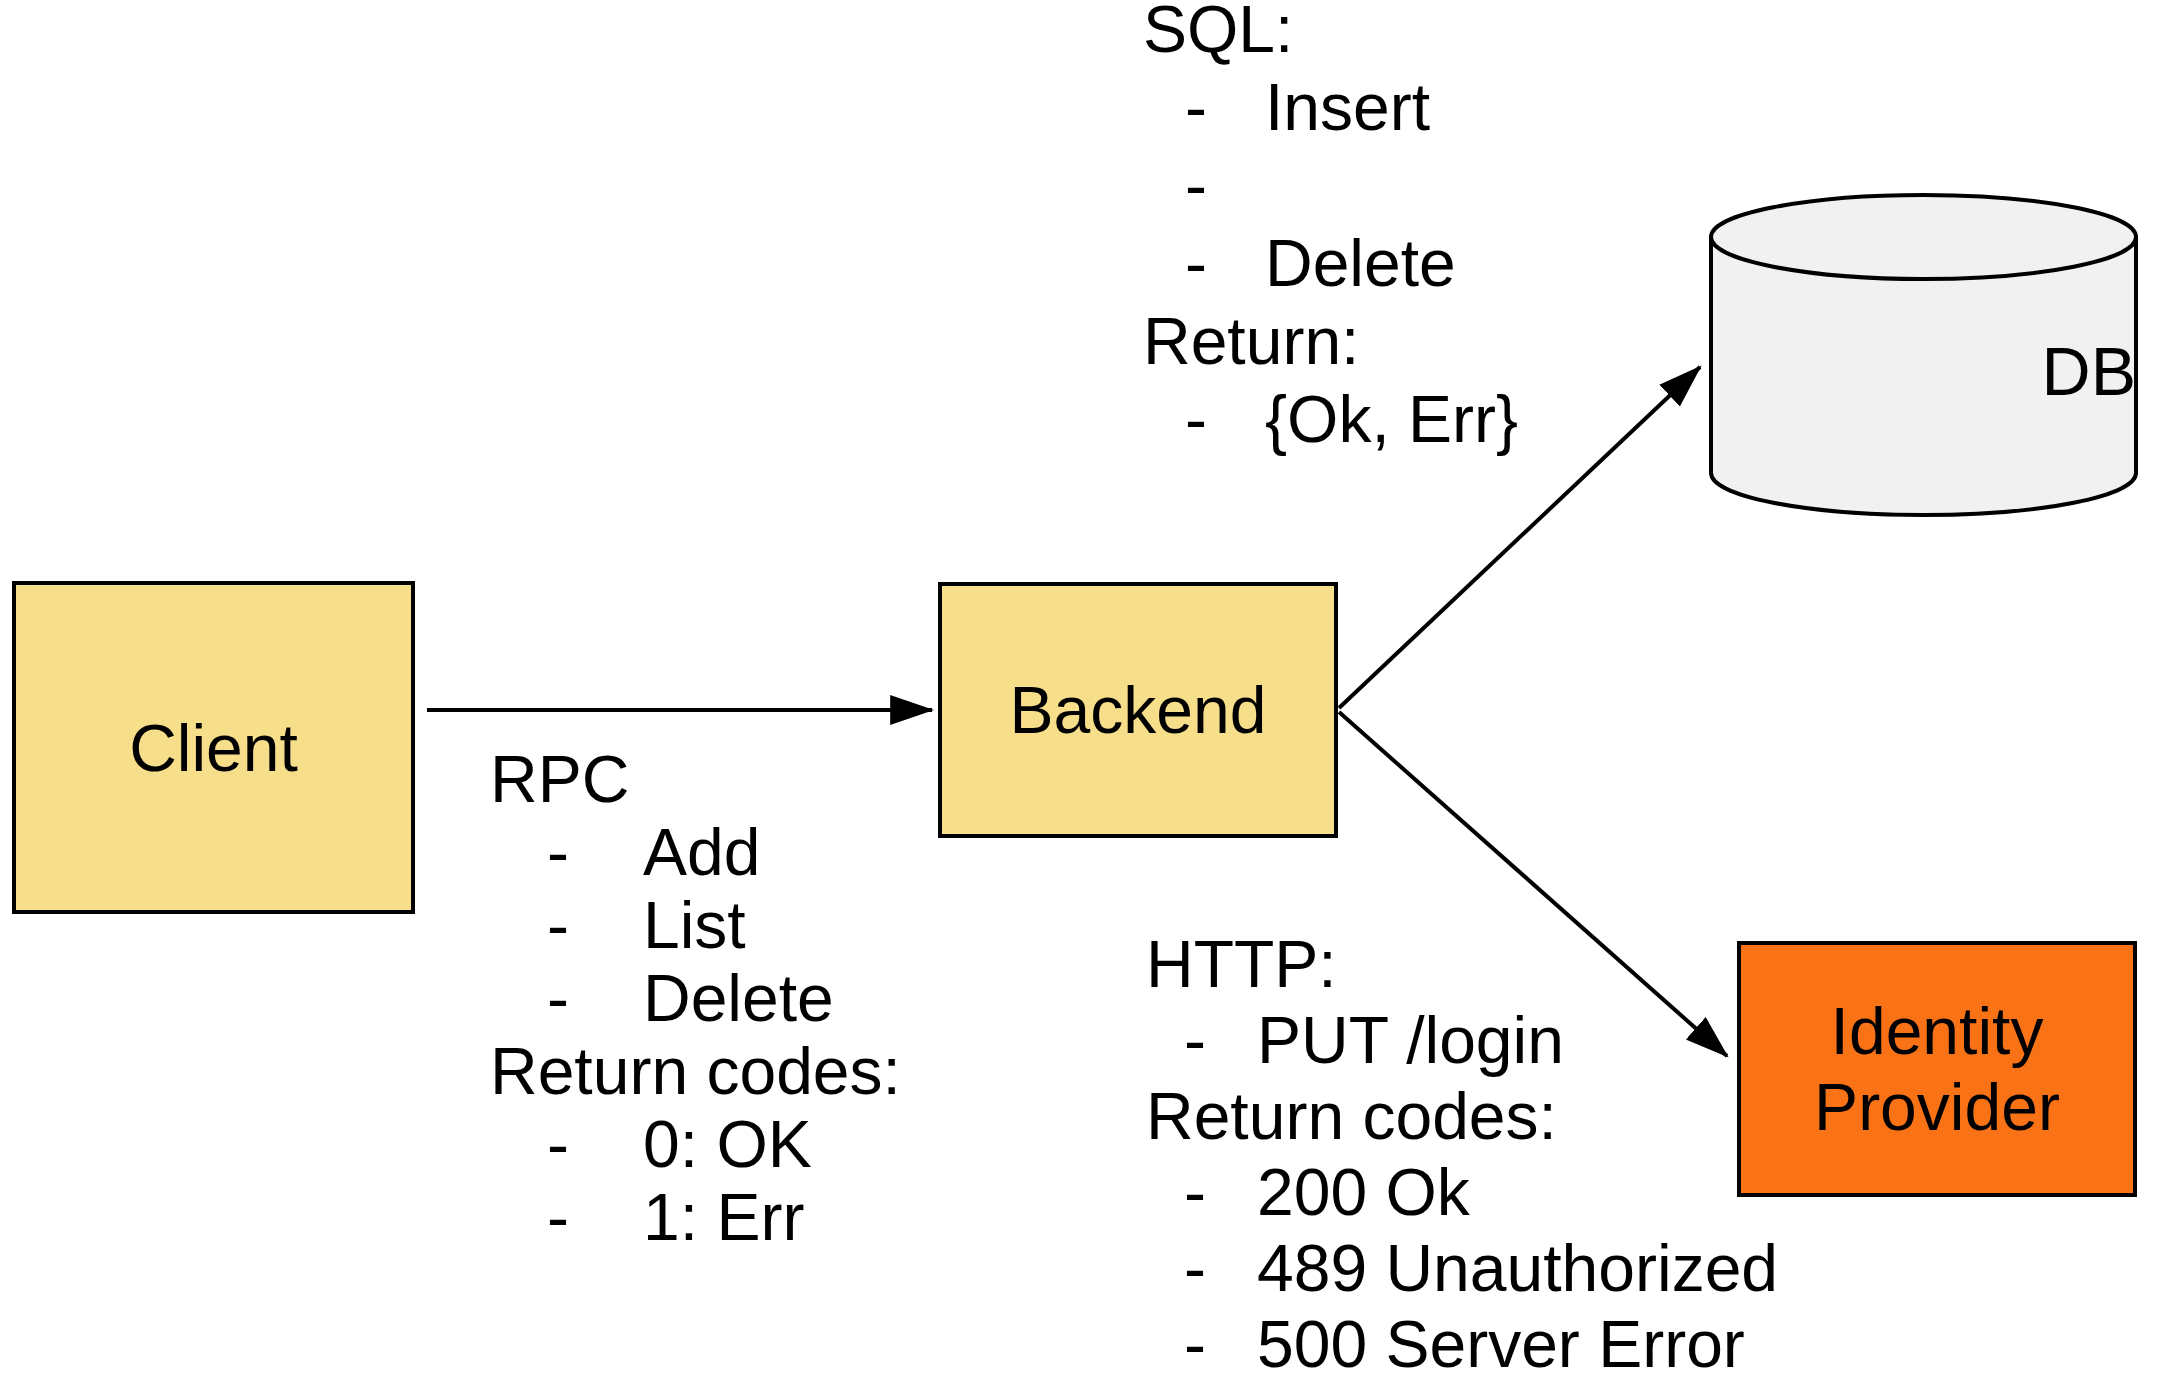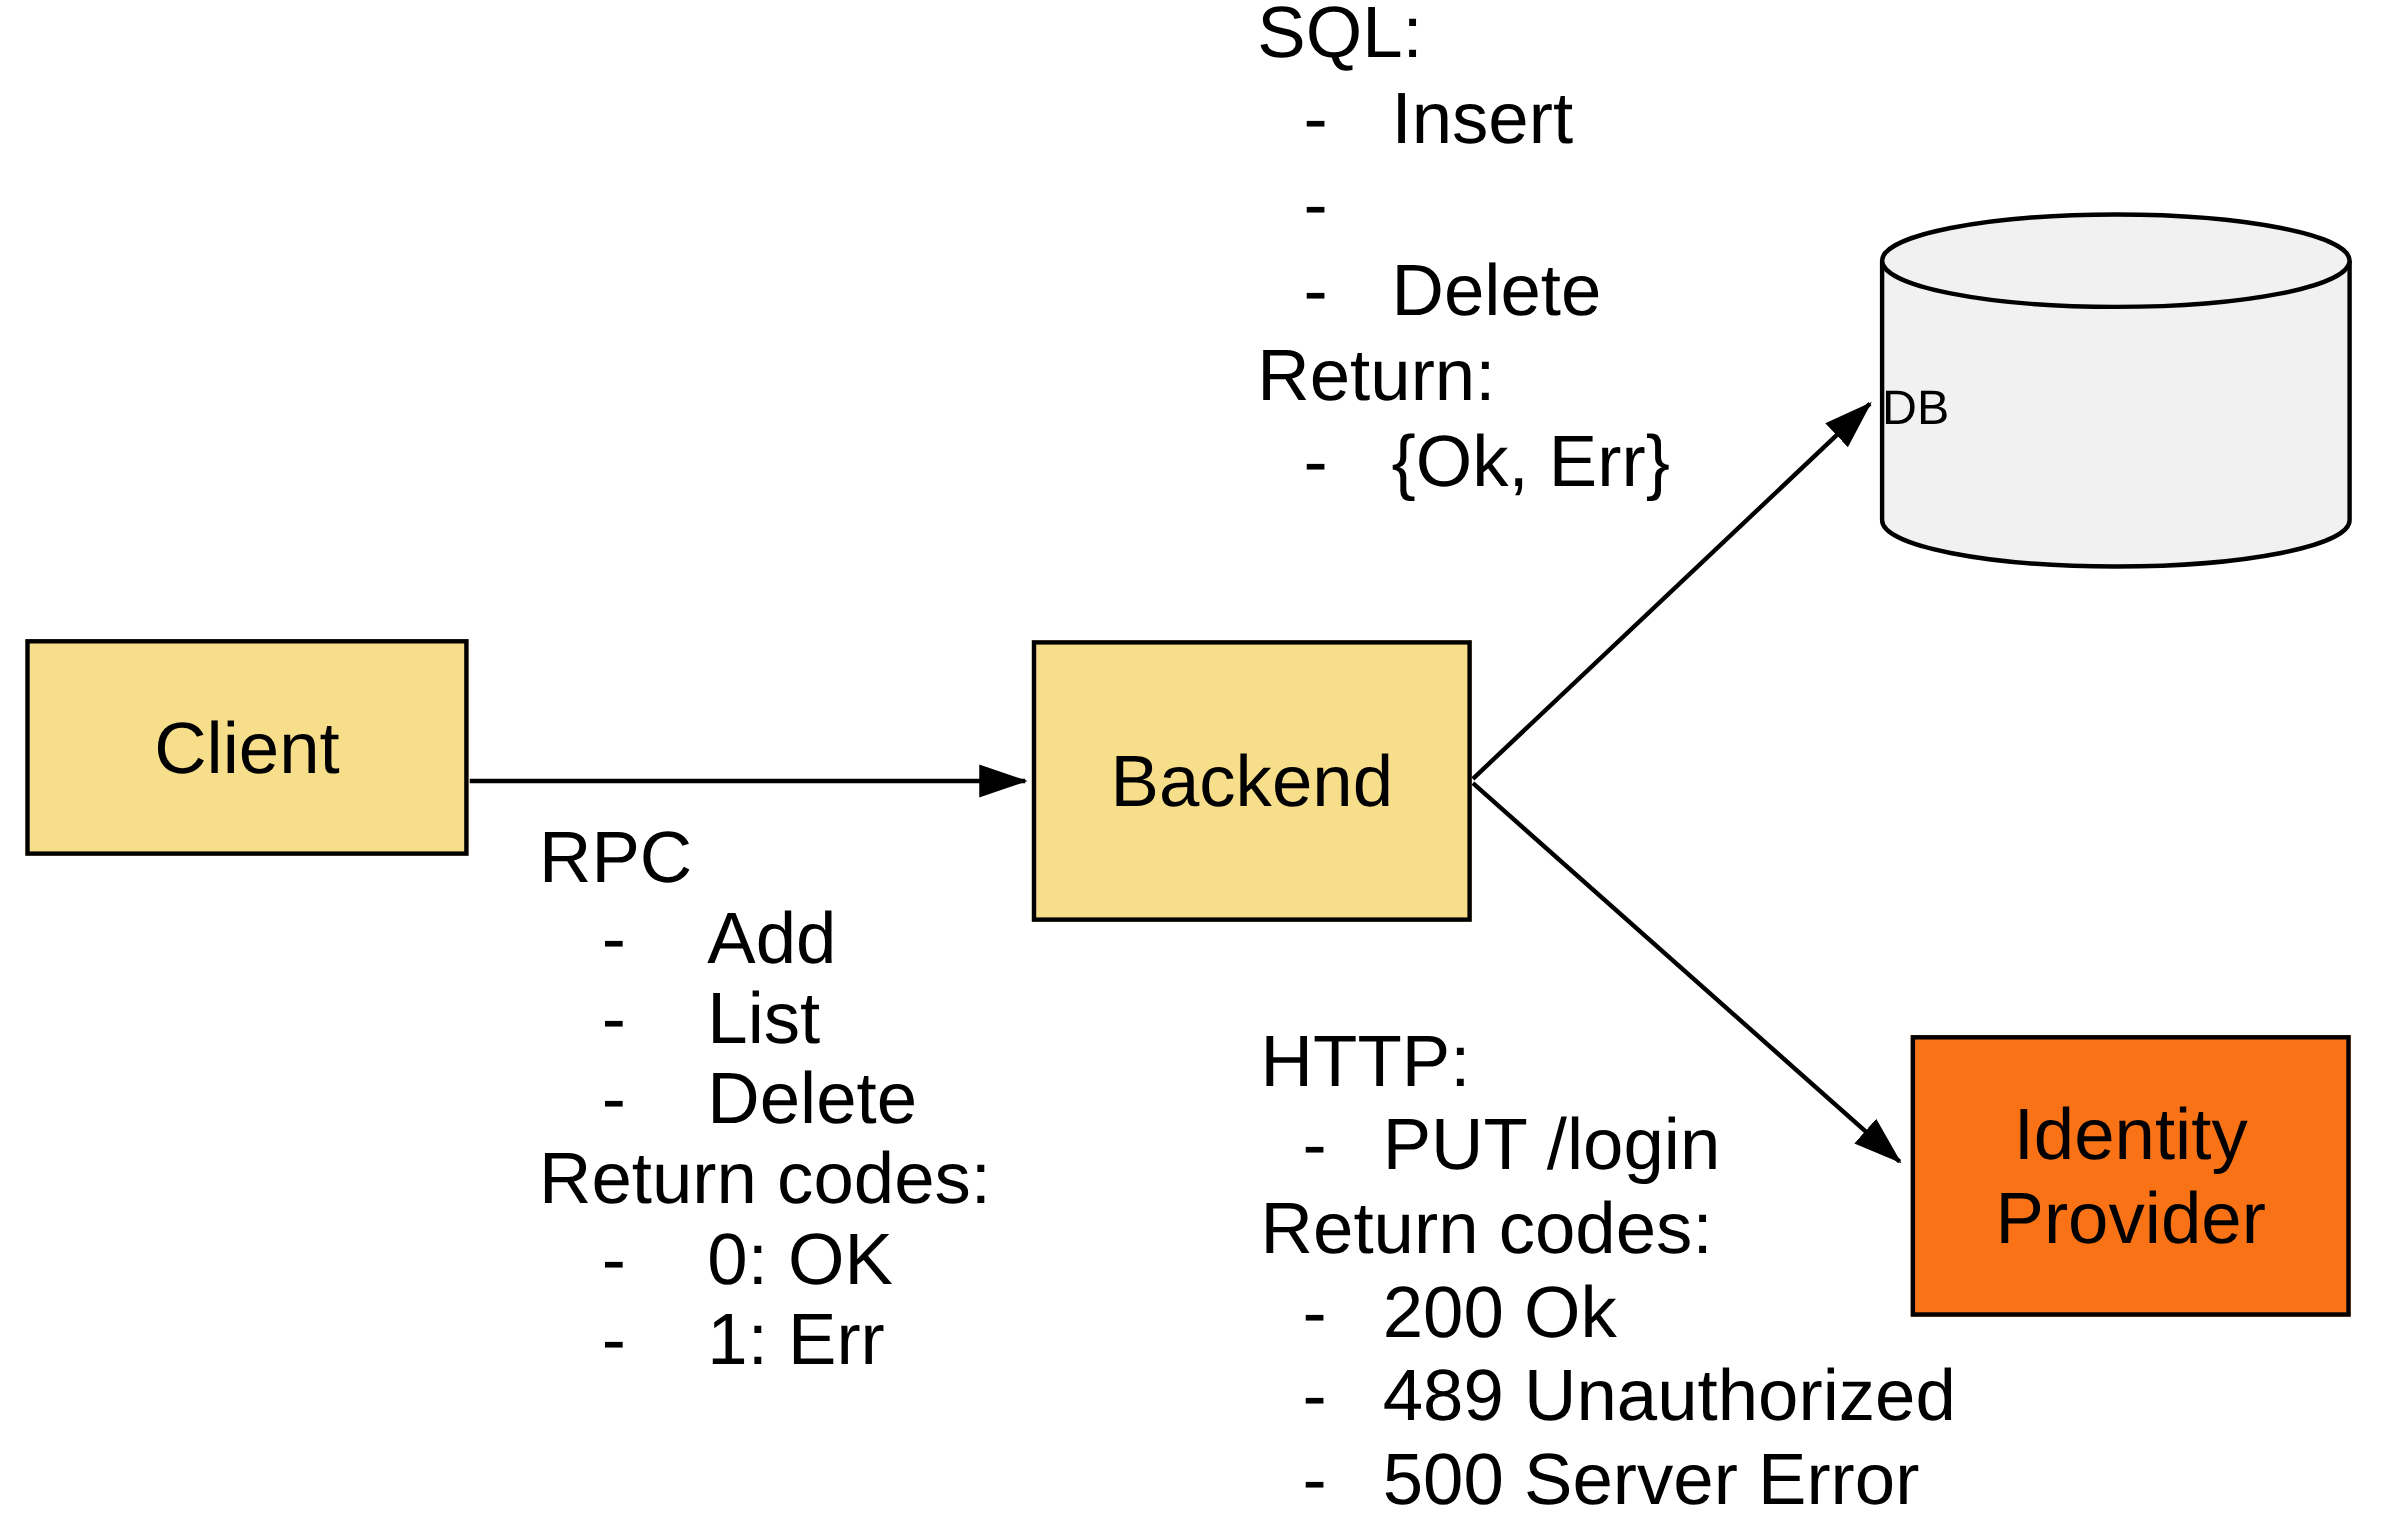--- a/index.html
+++ b/index.html
@@ -33,29 +33,29 @@
     border: 4px solid #000000;
     display: flex;
     align-items: center;
     justify-content: center;
     font-size: 66px;
     line-height: 76px;
     text-align: center;
   }
   .yellow { background: #f7de8a; }
   .gray   { background: #f97316; text-align: center; }
-  #client  { left: 23px;   top: 581px; width: 403px; height: 197px; text-align: center; }
+  #client  { left: 12px;   top: 581px; width: 403px; height: 333px; text-align: center; }
   #backend { left: 938px;  top: 582px; width: 400px; height: 256px; }
   #idp     { left: 1737px; top: 941px; width: 400px; height: 256px; }
   .idp-label { display: block; width: 100%; }
   .db-label {
     position: absolute;
     left: 1711px; top: 333px; width: 425px;
-    font-size: 44px; line-height: 76px;
-    text-align: left;
+    font-size: 68px; line-height: 76px;
+    text-align: right;
   }
   .block {
     position: absolute;
     font-size: 66px;
     white-space: nowrap;
   }
   .block .li { display: flex; }
   .dash { display: inline-block; }
   #blk-sql  { left: 1143px; top: -10px;  line-height: 78px; }
   #blk-sql  .li   { padding-left: 42px; }

